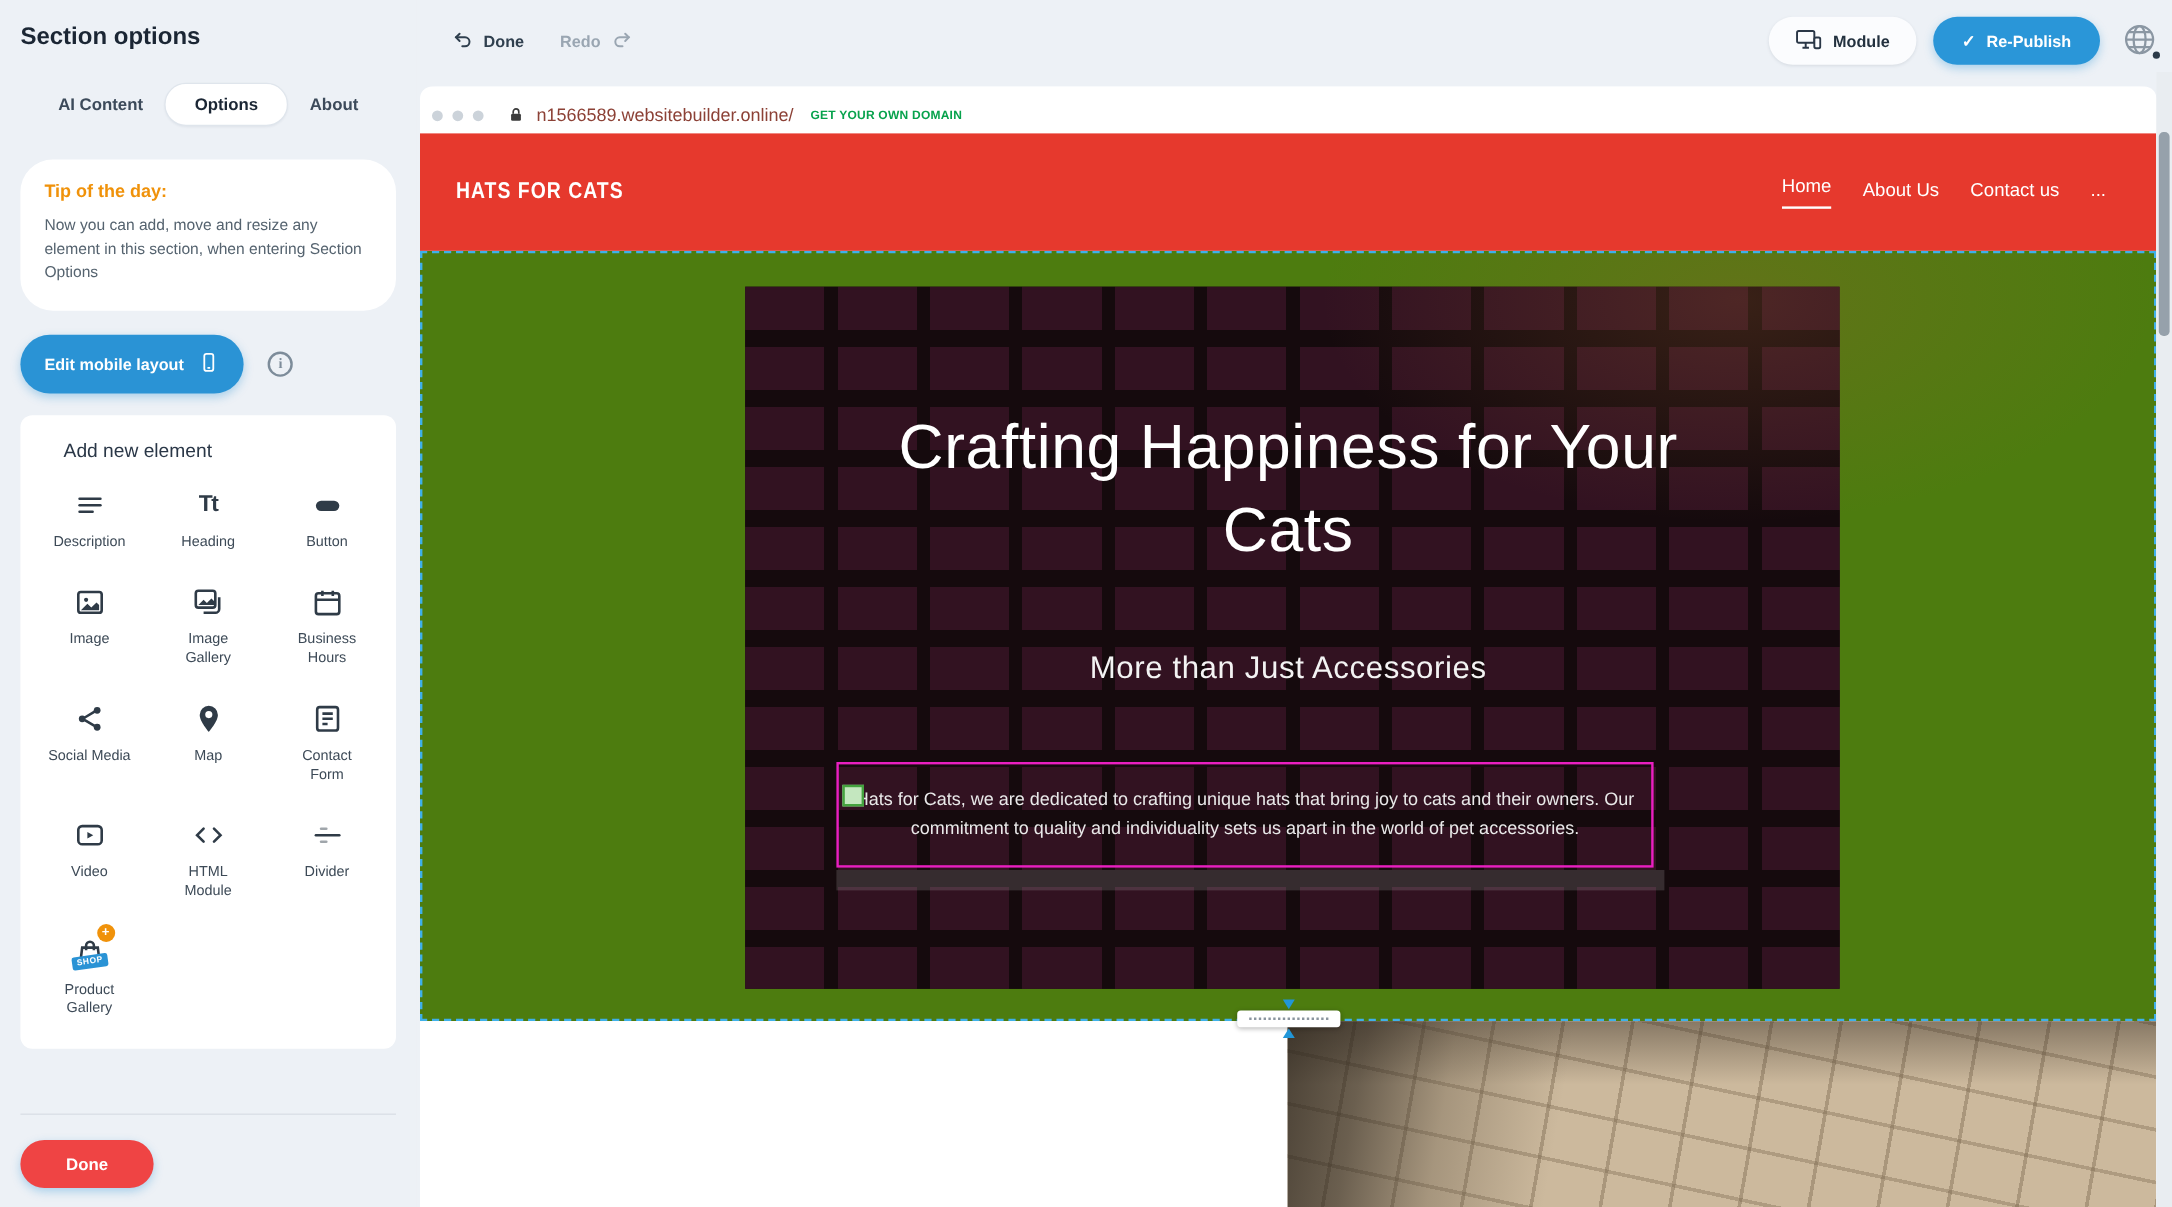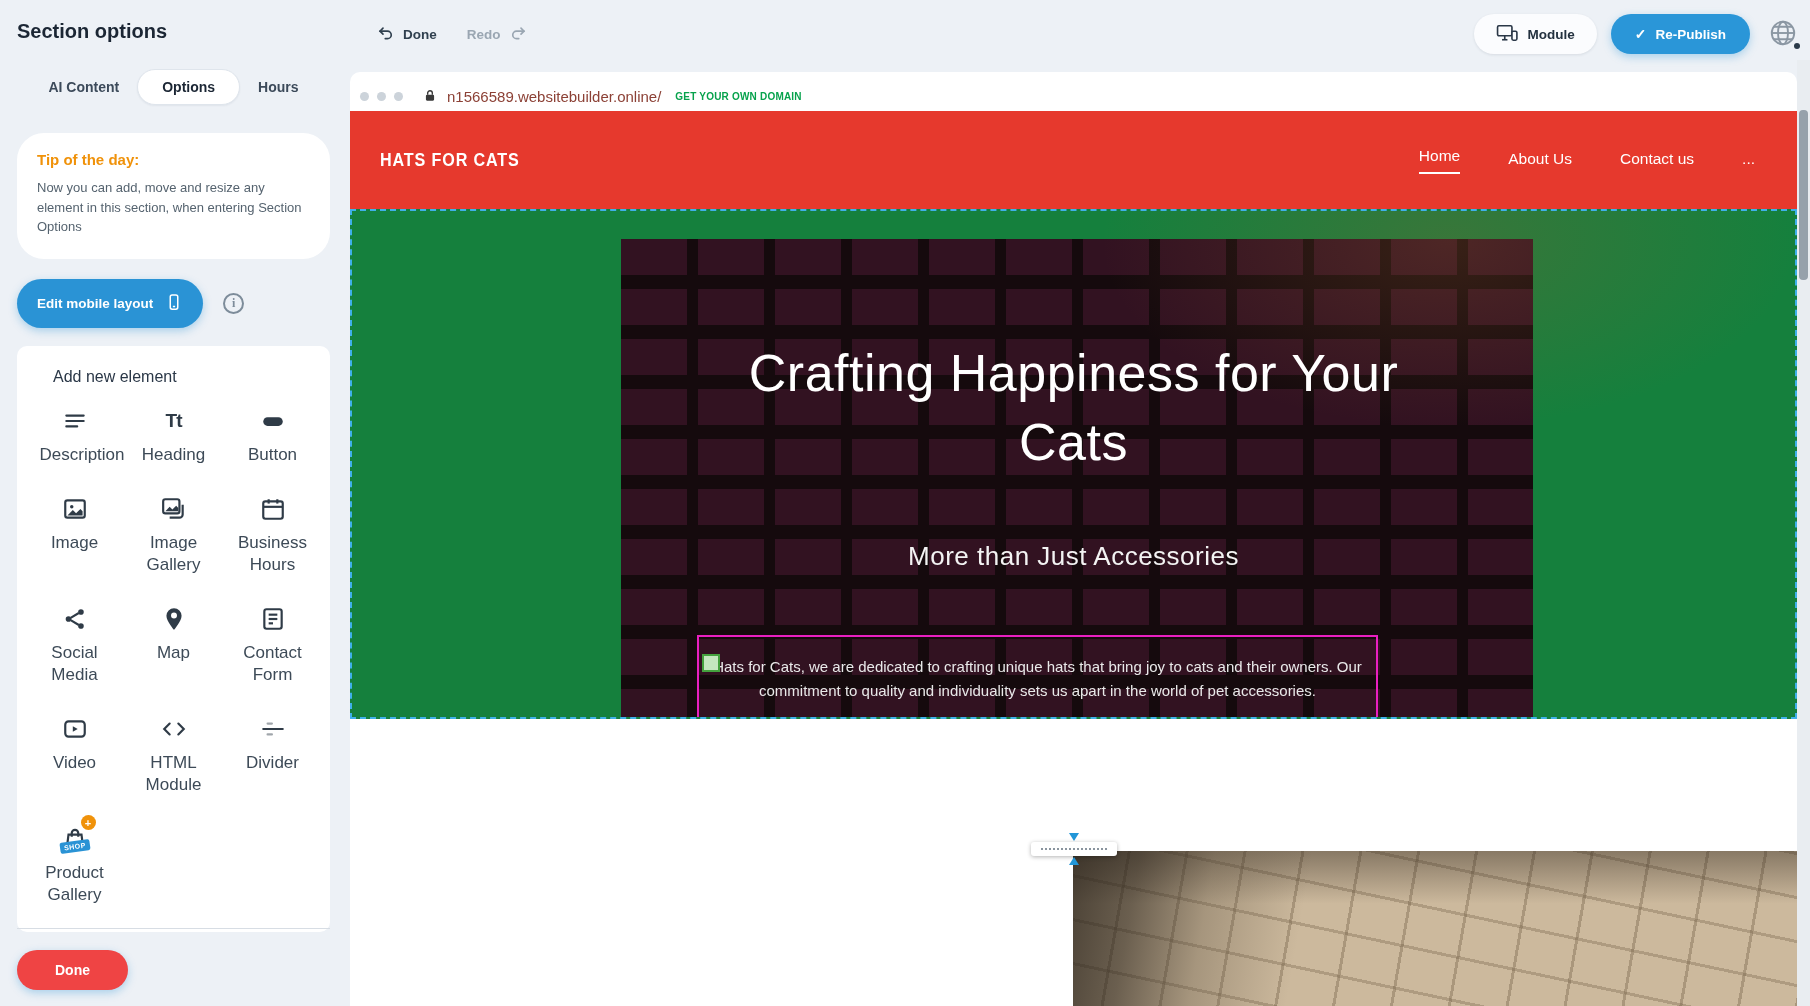--- a/index.html
+++ b/index.html
@@ -20,21 +20,21 @@
   .tip-body { margin-top:10px; font-size:13px; line-height:1.5; color:#55636f; }
   .mobile-row { margin-top:20px; display:flex; align-items:center; gap:20px; }
   .btn-mobile { display:flex; align-items:center; gap:12px; background:#2a93d5; color:#fff; font-weight:700; font-size:13.5px; border:none; border-radius:26px; padding:14px 20px; cursor:pointer; box-shadow:0 3px 8px rgba(42,147,213,.35); }
   .info-dot { width:21px; height:21px; border-radius:50%; border:2px solid #7d8c9a; color:#7d8c9a; font-size:12px; font-weight:700; display:flex; align-items:center; justify-content:center; font-family:"Liberation Serif", serif; }
   .card-elements { margin-top:18px; padding:22px 8px 26px; }
   .card-elements-title { font-size:16px; color:#2a3747; padding-left:28px; }
   .el-grid { margin-top:20px; display:grid; grid-template-columns:repeat(3,1fr); row-gap:28px; }
   .el-item { display:flex; flex-direction:column; align-items:center; gap:8px; cursor:pointer; }
   .el-icon { width:34px; height:30px; display:flex; align-items:center; justify-content:center; position:relative; }
   .el-icon svg { display:block; }
-  .el-label { font-size:17px; color:#3d4a57; text-align:center; line-height:1.3; max-width:70px; }
+  .el-label { font-size:12px; color:#3d4a57; text-align:center; line-height:1.3; max-width:70px; }
   .tt-glyph { font-size:19px; font-weight:700; color:#2f3b47; letter-spacing:-1px; }
   .pg-plus { position:absolute; top:-9px; right:-4px; width:15px; height:15px; border-radius:50%; background:#f0920a; color:#fff; font-size:11px; font-weight:700; display:flex; align-items:center; justify-content:center; }
   .pg-shop { position:absolute; bottom:2px; left:2px; background:#2a93d5; color:#fff; font-size:7px; font-weight:700; padding:2px 4px; border-radius:2px; letter-spacing:.5px; transform:rotate(-8deg); }
   .sidebar-divider { position:absolute; left:17px; right:17px; top:928px; border-top:1px solid #d7dde4; }
   .btn-done { position:absolute; left:17px; top:950px; background:#ef4444; color:#fff; border:none; border-radius:22px; padding:12px 38px; font-size:14px; font-weight:700; cursor:pointer; box-shadow:0 3px 8px rgba(42,147,213,.35); }
 
   
   .main { position:absolute; left:347px; top:0; right:0; bottom:0; }
   .topbar { position:relative; height:72px; }
   .history { position:absolute; left:30px; top:24px; display:flex; align-items:center; gap:30px; }
@@ -53,25 +53,25 @@
   .browser-bar { position:relative; height:48px; display:flex; align-items:center; padding:0 10px; background:#fff;border-radius:14px; }
   .traffic { display:flex; gap:8px; }
   .traffic span { width:9px; height:9px; border-radius:50%; background:#ccd3da; }
   .lock { margin-left:20px; display:flex; }
   .url-text { margin-left:10px; font-size:15px; color:#8c4136; }
   .domain-cta { margin-left:14px; font-size:10px; font-weight:700; color:#07a24c; letter-spacing:.2px; cursor:pointer; }
 
   .site { position:absolute; left:0; right:0; top:39px; bottom:0; overflow:hidden; background:#fff; }
   .site-header { position:relative; height:98px; background:#e6392d; display:flex; align-items:center; padding:0 42px 0 30px; z-index:2; }
   .site-logo { display:inline-block; color:#fff; font-size:19px; font-weight:800; letter-spacing:1px; transform:scaleX(.85); transform-origin:left center; white-space:nowrap; }
-  .site-nav { margin-left:auto; display:flex; align-items:center; gap:48px;justify-content:space-between; }
+  .site-nav { margin-left:auto; display:flex; align-items:center; gap:26px;justify-content:space-between; }
   .nav-item { color:#fff; font-size:15.5px; cursor:pointer; padding-bottom:2px; }
   .nav-item.active { border-bottom:2px solid #fff; padding-bottom:7px; }
 
-  .hero { position:relative; height:510px; background:#15803d; border:2px dashed #3fb0ea; overflow:hidden; }
+  .hero { position:relative; height:642px; background:#4d7c0f; border:2px dashed #3fb0ea; overflow:hidden; }
   .tile-wall { position:absolute; left:269px; top:28px; width:912px; height:585px;
     background-color:#150a0d;
     background-image:
       repeating-linear-gradient(180deg, rgba(0,0,0,0) 0 36px, #150a0d 36px 50px),
       repeating-linear-gradient(90deg, #321221 0 66px, #150a0d 66px 77px);
   }
   .hero-glow { position:absolute; inset:0; background:radial-gradient(560px 300px at 76% 6%, rgba(150,92,48,.28), rgba(0,0,0,0) 62%); pointer-events:none; }
   .hero-heading { position:absolute; top:128px; left:0; right:0; margin:0 auto; max-width:730px; text-align:center; color:#fff; font-size:52px; font-weight:500; line-height:1.33; letter-spacing:.5px; }
   .hero-sub { position:absolute; top:330px; left:0; right:0; text-align:center; color:#f3f3f3; font-size:26px; font-weight:400; letter-spacing:.5px; }
   .para-select { position:absolute; left:345px; top:424px; width:681px; height:88px; border:2px solid #ea1fc1; display:flex; align-items:center; justify-content:center; padding:10px 12px; }
@@ -103,21 +103,21 @@
 <body>
 
 <div class="app">
 
   <aside class="sidebar">
     <div class="sidebar-title">Section options</div>
 
     <div class="tabs">
       <div class="tab">AI Content</div>
       <div class="tab active">Options</div>
-      <div class="tab">Hours</div>
+      <div class="tab">About</div>
     </div>
 
     <div class="card card-tip">
       <div class="tip-title">Tip of the day:</div>
       <div class="tip-body">Now you can add, move and resize any element in this section, when entering Section Options</div>
     </div>
 
     <div class="mobile-row">
       <button class="btn-mobile">
         <span>Edit mobile layout</span>

